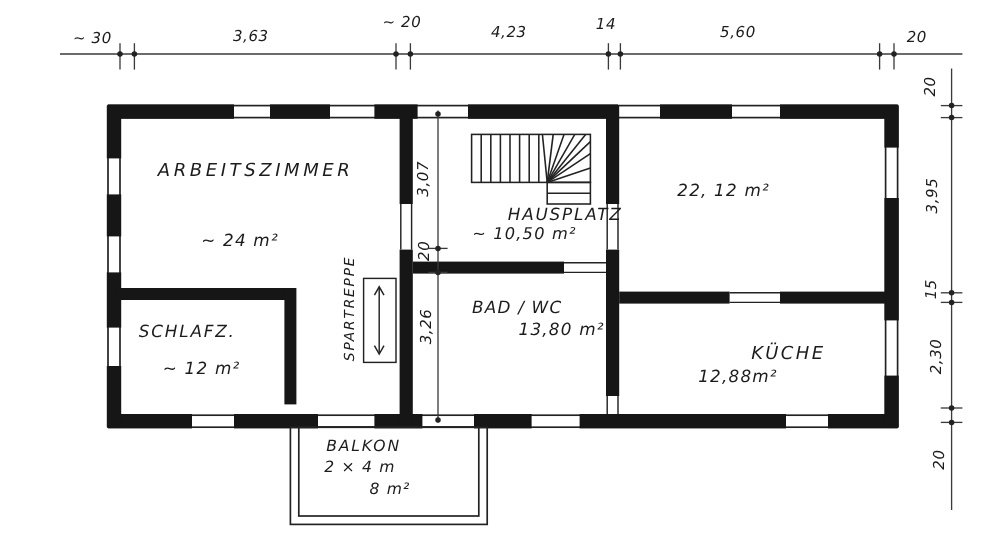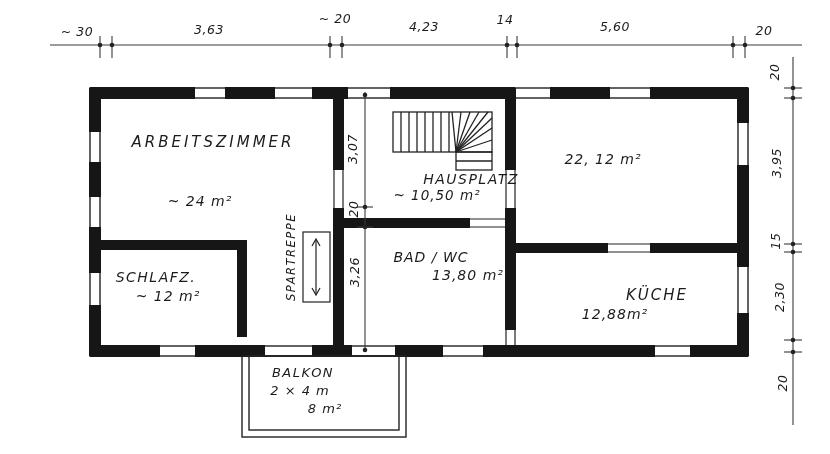--- a/index.html
+++ b/index.html
@@ -165,21 +165,21 @@
         <circle cx="365" cy="227" r="2.3"></circle>
           <circle cx="365" cy="350" r="2.3"></circle>
       </g>
     </g>
   </svg>
 
   <div class="lbl room" style="left:213px;top:142px;">ARBEITSZIMMER</div>
   <div class="lbl area" style="left:200px;top:161px;margin-top:40px;">~ 24 m²</div>
 
   <div class="lbl room sm" style="left:156px;top:277px;">SCHLAFZ.</div>
-  <div class="lbl area" style="left:168px;top:296px;">~ 12 m²</div>
+  <div class="lbl area" style="left:168px;top:308px;">~ 12 m²</div>
 
   <div class="lbl room sm" style="left:427px;top:179px;margin-left:44px;">HAUSPLATZ</div>
   <div class="lbl area" style="font-size:13.5px;left:437px;top:196px;">~ 10,50 m²</div>
 
   <div class="lbl area" style="left:603px;top:159px;">22, 12 m²</div>
 
   <div class="lbl room sm" style="letter-spacing:1px;left:431px;top:257px;">BAD / WC</div>
   <div class="lbl area" style="left:425px;top:275px;margin-left:43px;">13,80 m²</div>
 
   <div class="lbl room" style="letter-spacing:2px;left:614px;top:295px;margin-left:43px;">KÜCHE</div>

